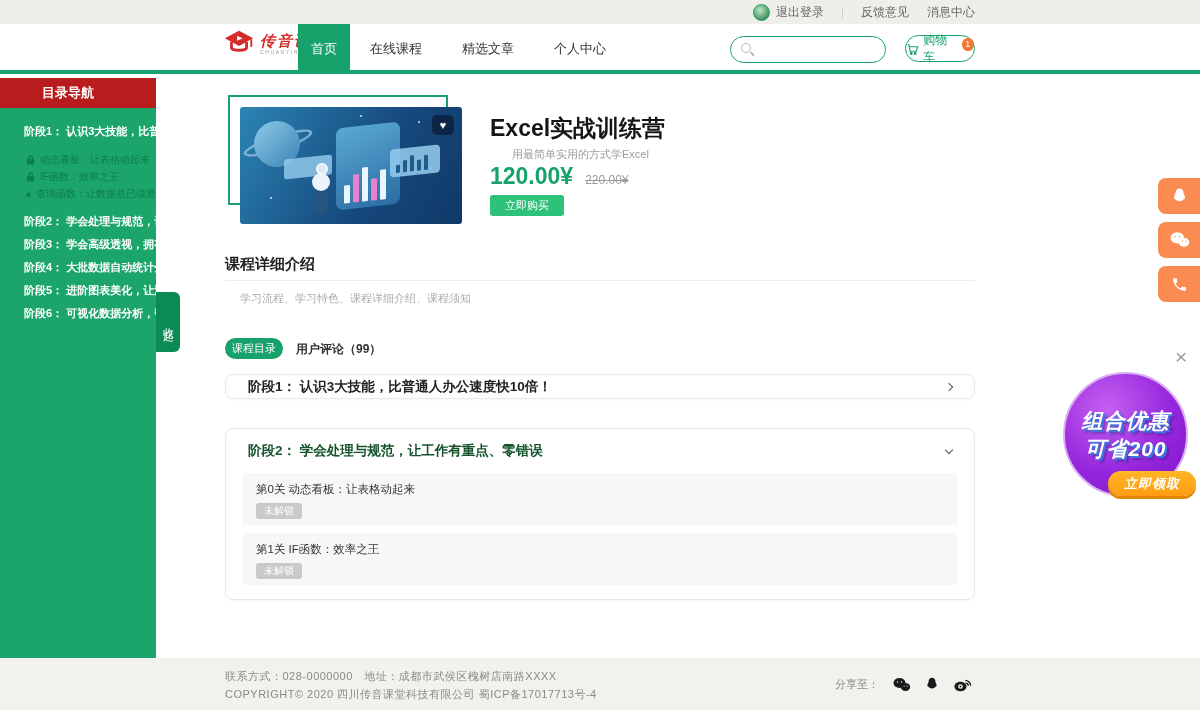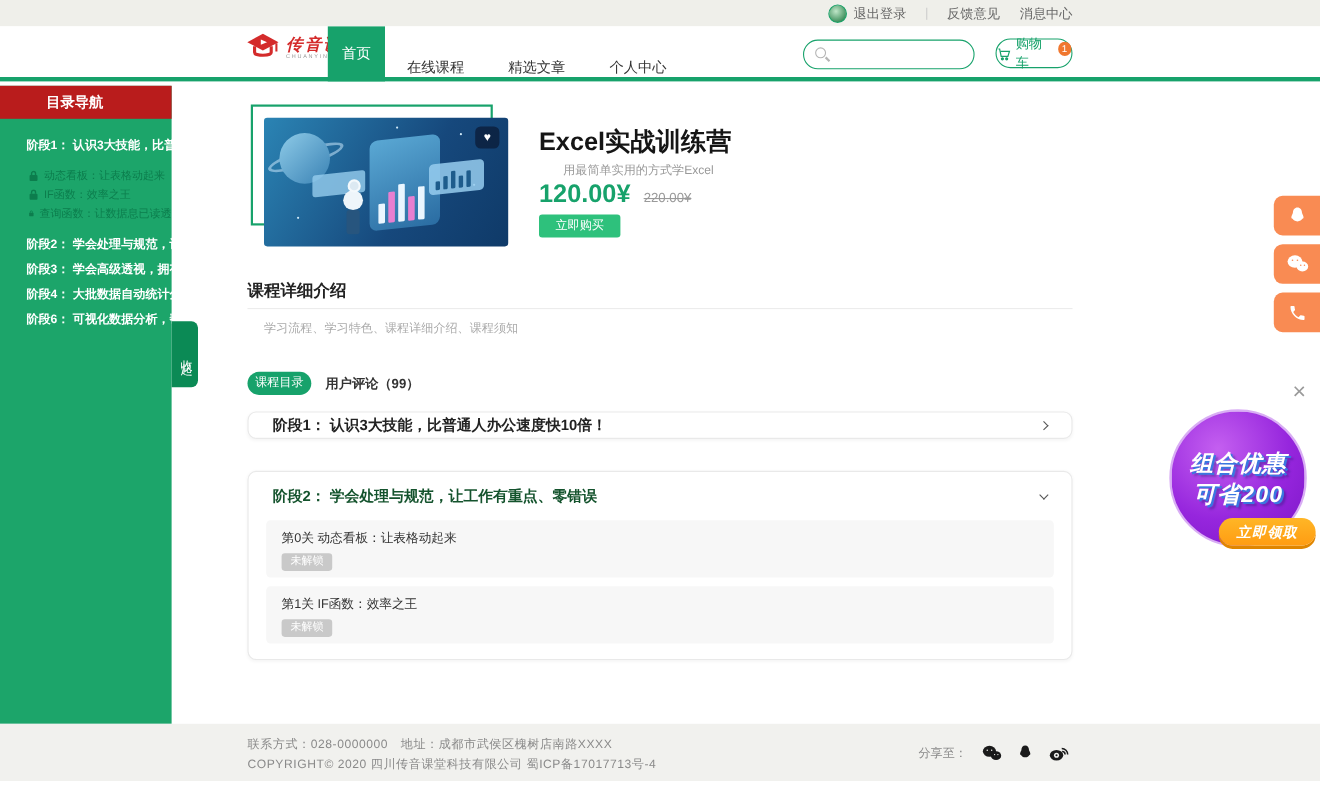--- a/index.html
+++ b/index.html
@@ -12,21 +12,21 @@
   .tb-item { margin-left:18px; display:flex; align-items:center; }
   .tb-sep { width:1px; height:11px; background:#ccc; margin-left:18px; }
 
   
   .navbar { position:absolute; top:24px; left:0; width:1200px; height:50px; background:#fff; border-bottom:4px solid #17a26b; }
   .logo { position:absolute; left:222px; top:5px; display:flex; align-items:center; gap:4px; }
   .logo-txt { display:flex; flex-direction:column; line-height:1.1; }
   .logo-title { color:#d42b2b; font-weight:bold; font-style:italic; font-size:15px; letter-spacing:2px; }
   .logo-caption { color:#999; font-size:5px; letter-spacing:1.6px; }
   .menu { position:absolute; left:298px; top:0; height:50px; display:flex; }
-  .menu-item { height:50px; line-height:50px; padding:12px 20px; font-size:13px; color:#333; cursor:pointer; }
+  .menu-item { height:50px; line-height:50px; padding:0 20px; font-size:13px; color:#333; cursor:pointer; }
   .menu-item.active { background:#17a26b; color:#fff; padding:0 13px; }
   .search { position:absolute; left:730px; top:12px; width:156px; height:27px; border:1px solid #17a26b; border-radius:14px; background:#fff; display:flex; overflow:hidden; }
   .search input { flex:1; border:none; outline:none; font-size:12px; padding-left:28px; background:transparent; }
   .mag { position:absolute; left:10px; top:6px; width:10px; height:10px; border:1.5px solid #b5b5b5; border-radius:50%; }
   .mag::after { content:""; position:absolute; left:8px; top:9px; width:5px; height:1.5px; background:#b5b5b5; transform:rotate(45deg); }
   .cart { position:absolute; left:905px; top:11px; width:70px; height:27px; border:1px solid #17a26b; border-radius:14px; display:flex; align-items:center; justify-content:center; gap:4px; color:#17a26b; font-size:12px; cursor:pointer; background:#fff; }
   .cart-badge { width:13px; height:13px; border-radius:50%; background:#f0772f; color:#fff; font-size:9px; line-height:13px; text-align:center; margin-top:-8px; }
 
   
   .sidebar { position:absolute; left:0; top:78px; width:156px; height:580px; background:#1ca56a; }
@@ -177,20 +177,24 @@
     </div>
     <div class="sb-stage">
       <span>阶段3： 学会高级透视，拥有同时...</span>
       <span class="chev right"></span>
     </div>
     <div class="sb-stage">
       <span>阶段4： 大批数据自动统计分析，...</span>
       <span class="chev right"></span>
     </div>
     <div class="sb-stage">
+      <span>阶段5： 进阶图表美化，让汇报一...</span>
+      <span class="chev right"></span>
+    </div>
+    <div class="sb-stage">
       <span>阶段6： 可视化数据分析，帮老板...</span>
       <span class="chev right"></span>
     </div>
   </div>
 </div>
 <div class="collapse-tab">收起</div>
 
 <div class="cover-frame"></div>
 <div class="cover-art">
   <span class="star" style="left:178px;top:14px;"></span>

